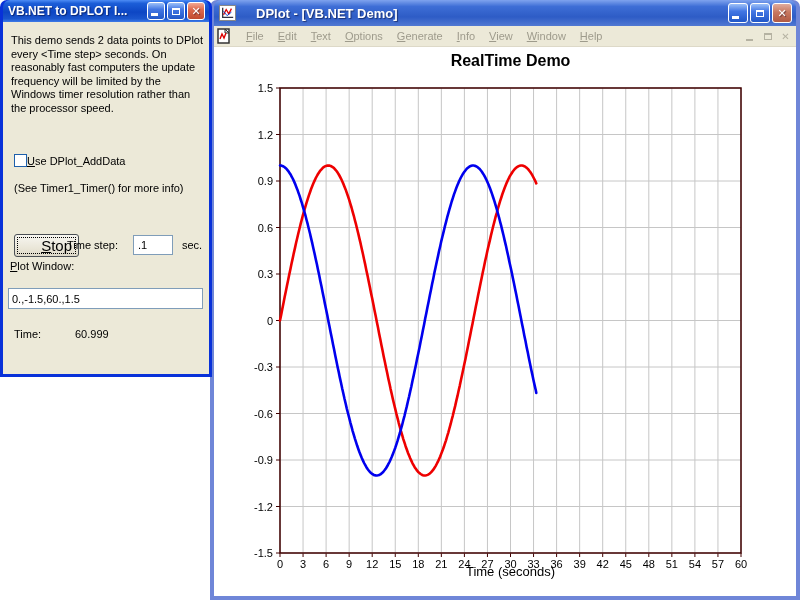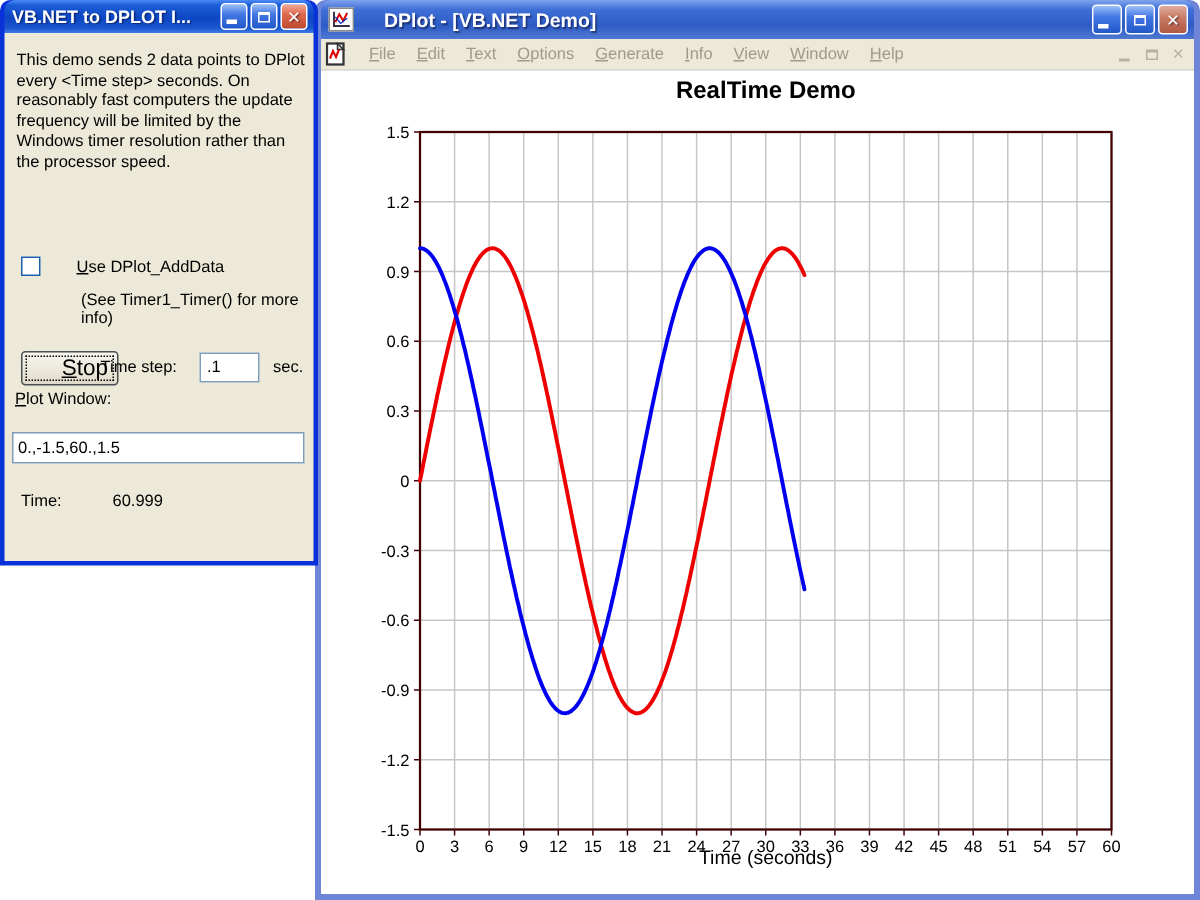--- a/index.html
+++ b/index.html
@@ -32,26 +32,26 @@
   #form-window{
     left:0;top:0;width:212px;height:377px;z-index:5;
     background:#0831D9;padding:0 3px 3px 3px;border-radius:7px 7px 0 0;
   }
   #form-window .titlebar{
     height:22px;font-size:12px;
     background:linear-gradient(180deg,#4D8CF5 0%,#1C5ED8 15%,#0D46C4 55%,#1A56CE 85%,#3E7BE8 100%);
   }
   #form-client{position:relative;width:206px;height:352px;background:#ECE9D8;}
   #form-desc{position:absolute;left:8px;top:12px;width:192px;line-height:13.5px;}
-  #adddata-row{position:absolute;left:11px;top:149px;display:flex;align-items:center;gap:24px;}
+  #adddata-row{position:absolute;left:11px;top:132px;display:flex;align-items:center;gap:0;}
   #adddata-check{
     appearance:none;-webkit-appearance:none;width:13px;height:13px;margin:0;
     background:#fff;border:1px solid #1D5FAB;box-sizing:border-box;
   }
-  #timer-note{position:absolute;left:11px;top:172px;margin-left:40px;}
+  #timer-note{position:absolute;left:11px;top:160px;}
   #stop-button{
     position:absolute;left:11px;top:212px;width:65px;height:23px;
     background:linear-gradient(180deg,#F7F6F1 0%,#E8E4D5 70%,#DDD8C8 100%);
     border:1px solid #4A4F54;border-radius:3px;box-sizing:border-box;
     font-family:"Liberation Sans",sans-serif;font-size:15px;
     outline:1px dotted #000;outline-offset:-4px;text-align:right;
   }
   #timestep-label{position:absolute;left:64px;top:217px;}
   #timestep-input{
     position:absolute;left:130px;top:213px;width:40px;height:20px;box-sizing:border-box;

